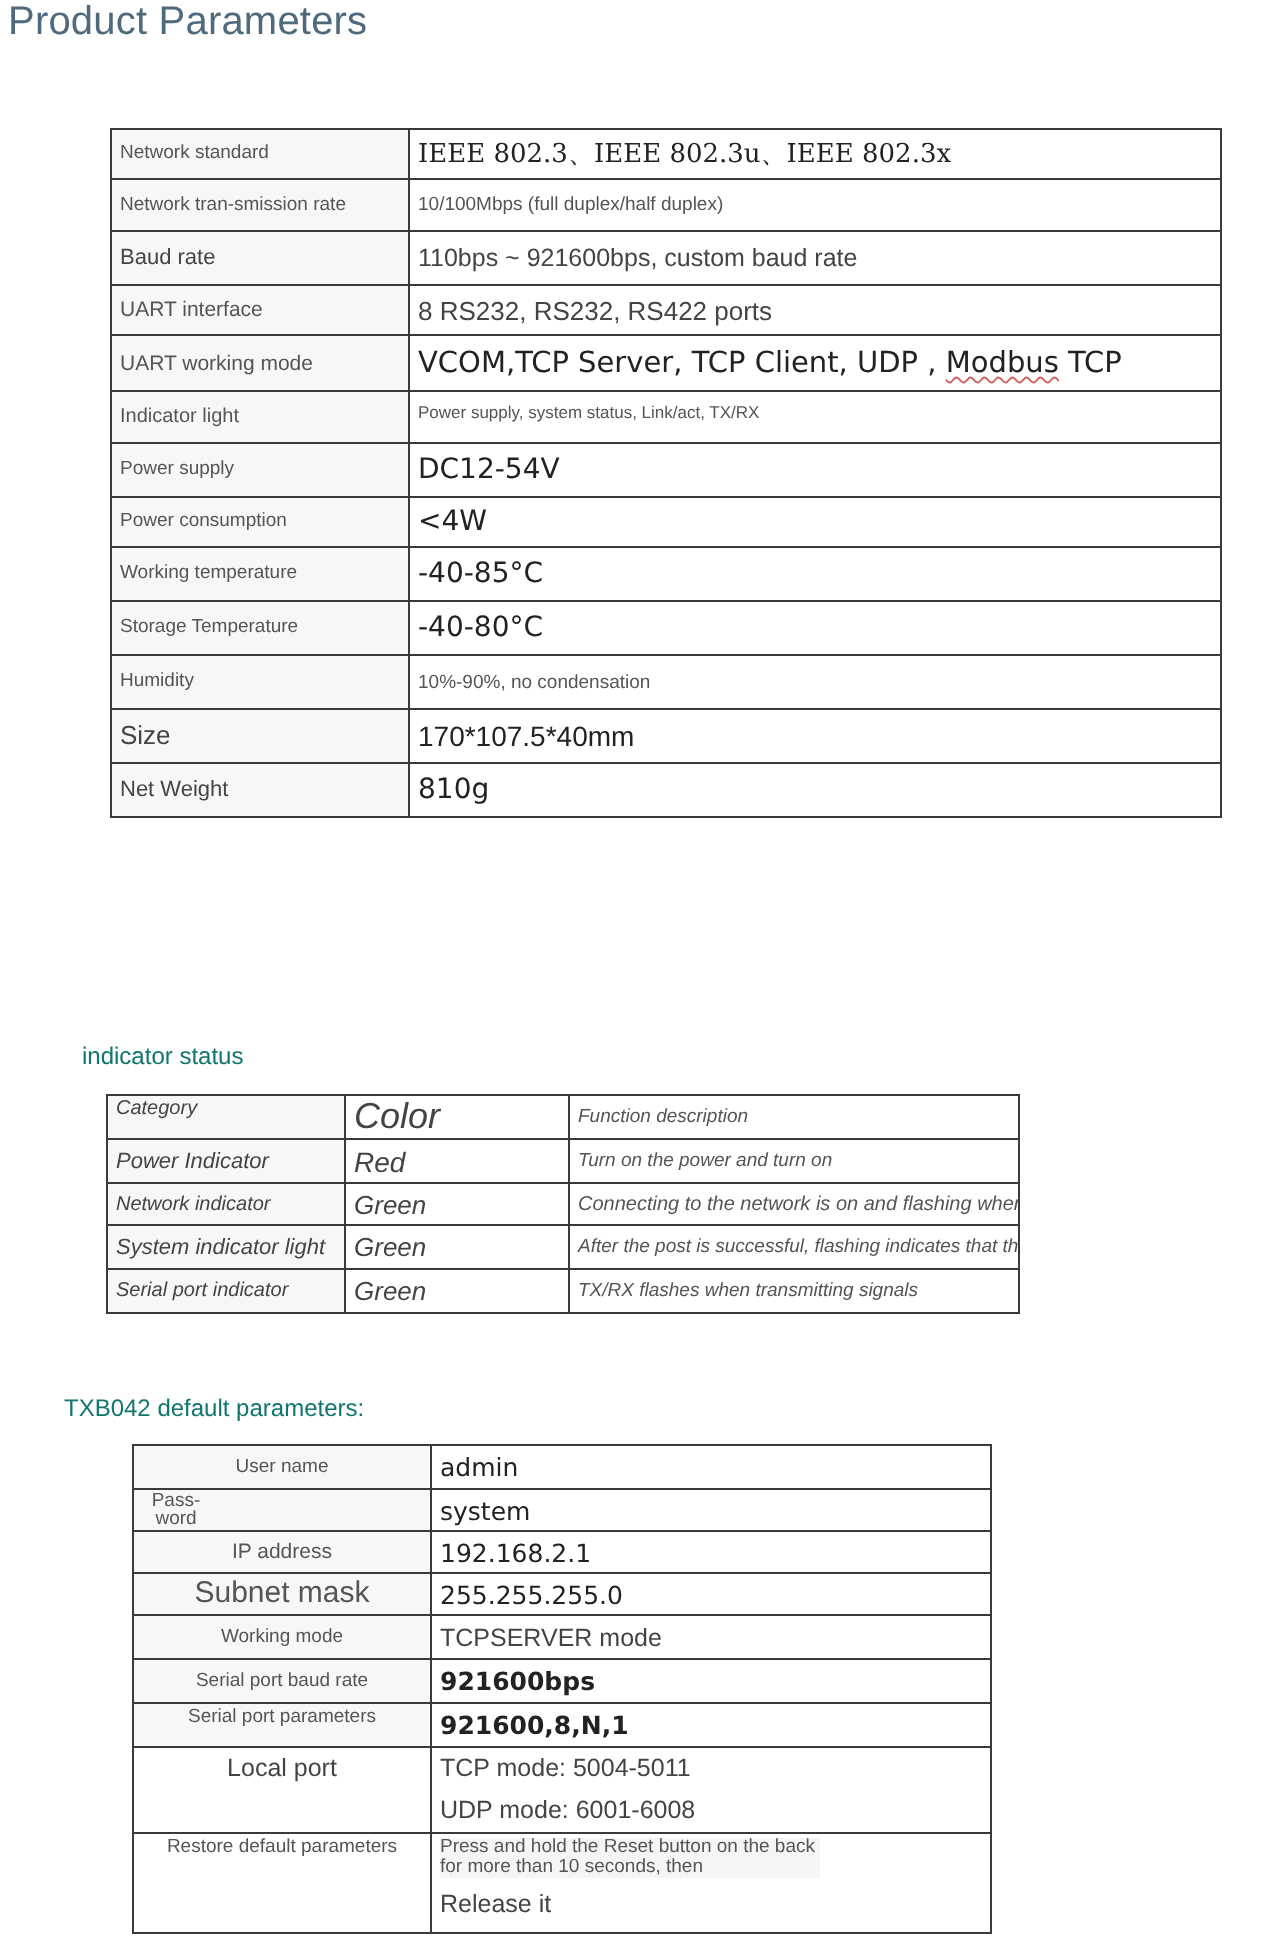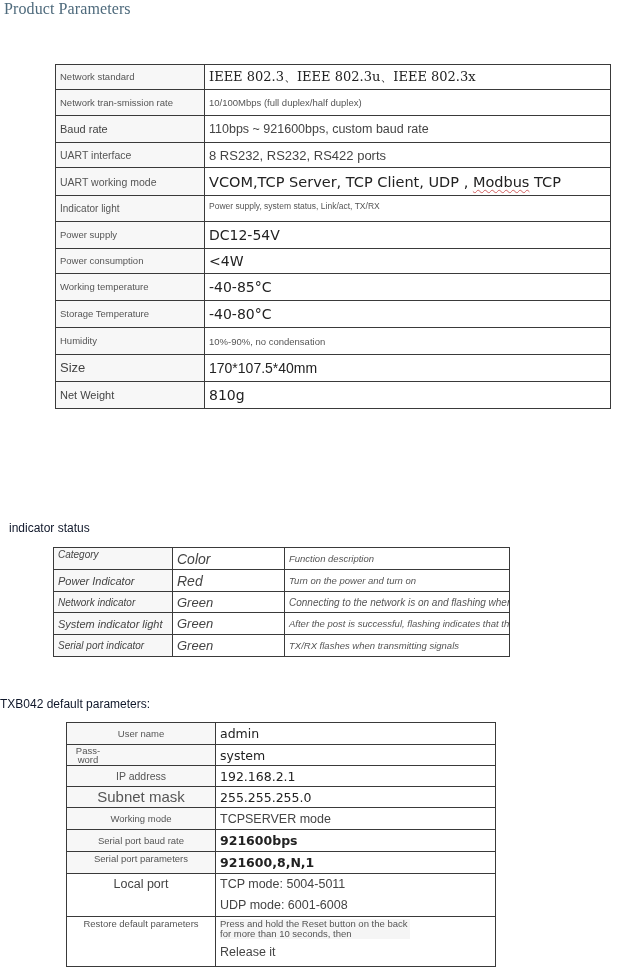--- a/index.html
+++ b/index.html
@@ -1,26 +1,27 @@
 <!DOCTYPE html>
 <html><head>
 <meta charset="utf-8">
 <style>
   html, body { margin: 0; padding: 0; }
   body {
     width: 640px; height: 972px; position: relative; overflow: hidden;
     background: #ffffff; font-family: "Liberation Sans", sans-serif; color: #333;
   }
   .title {
-    position: absolute; left: 4px; top: 0px; font-size: 16px; color: #4e6a7c;
-    font-family: Liberation Serif, serif; letter-spacing: 0.1px;
+    position: absolute; left: 4px; top: 0px; font-size: 20px; color: #4e6a7c;
+    font-family: Liberation Sans, sans-serif; letter-spacing: 0.1px;
   }
   .section-title {
-    position: absolute; font-size: 12px; color: #0f172a;
+    position: absolute; font-size: 12px; color: #0f766e;
     font-family: "Liberation Sans", sans-serif;
+    margin-left: 32px;
   }
   table { border-collapse: collapse; position: absolute; table-layout: fixed; }
   td { border: 1px solid #3a3a3a; padding: 0 4px; vertical-align: middle; overflow: hidden; white-space: nowrap; }
   td.lbl { font-size: 9.5px; color: #555; background: #f7f7f7; line-height: 10px; }
   td.lbl.big { font-size: 12px; color: #444; }
   td.val { font-size: 13px; color: #222; }
   td.val.serif { font-family: "DejaVu Serif", serif; font-size: 13px; }
   td.val.small { font-size: 9.5px; color: #555; }
   td.val.cal { font-family: "DejaVu Sans", sans-serif; font-size: 14px; }
   td.val.mid { font-size: 13.5px; }
@@ -102,21 +103,21 @@
   </tr>
 </tbody>
   </table>
 
 <div class="section-title" style="left:9px;top:521px">indicator status</div>
 
 <table id="indicator">
   <tbody>
       <tr style="height:22px">
     <td class="cat" style="vertical-align:top;padding-top:1px">Category</td>
-    <td class="col" style="font-size:14px">Color</td>
+    <td class="col" style="font-size:18px">Color</td>
     <td class="desc">Function description</td>
   </tr>
   <tr style="height:22px">
     <td class="cat" style="font-size:11px">Power Indicator</td>
     <td class="col" style="font-size:14px">Red</td>
     <td class="desc">Turn on the power and turn on</td>
   </tr>
   <tr style="height:21px">
     <td class="cat">Network indicator</td>
     <td class="col">Green</td>

